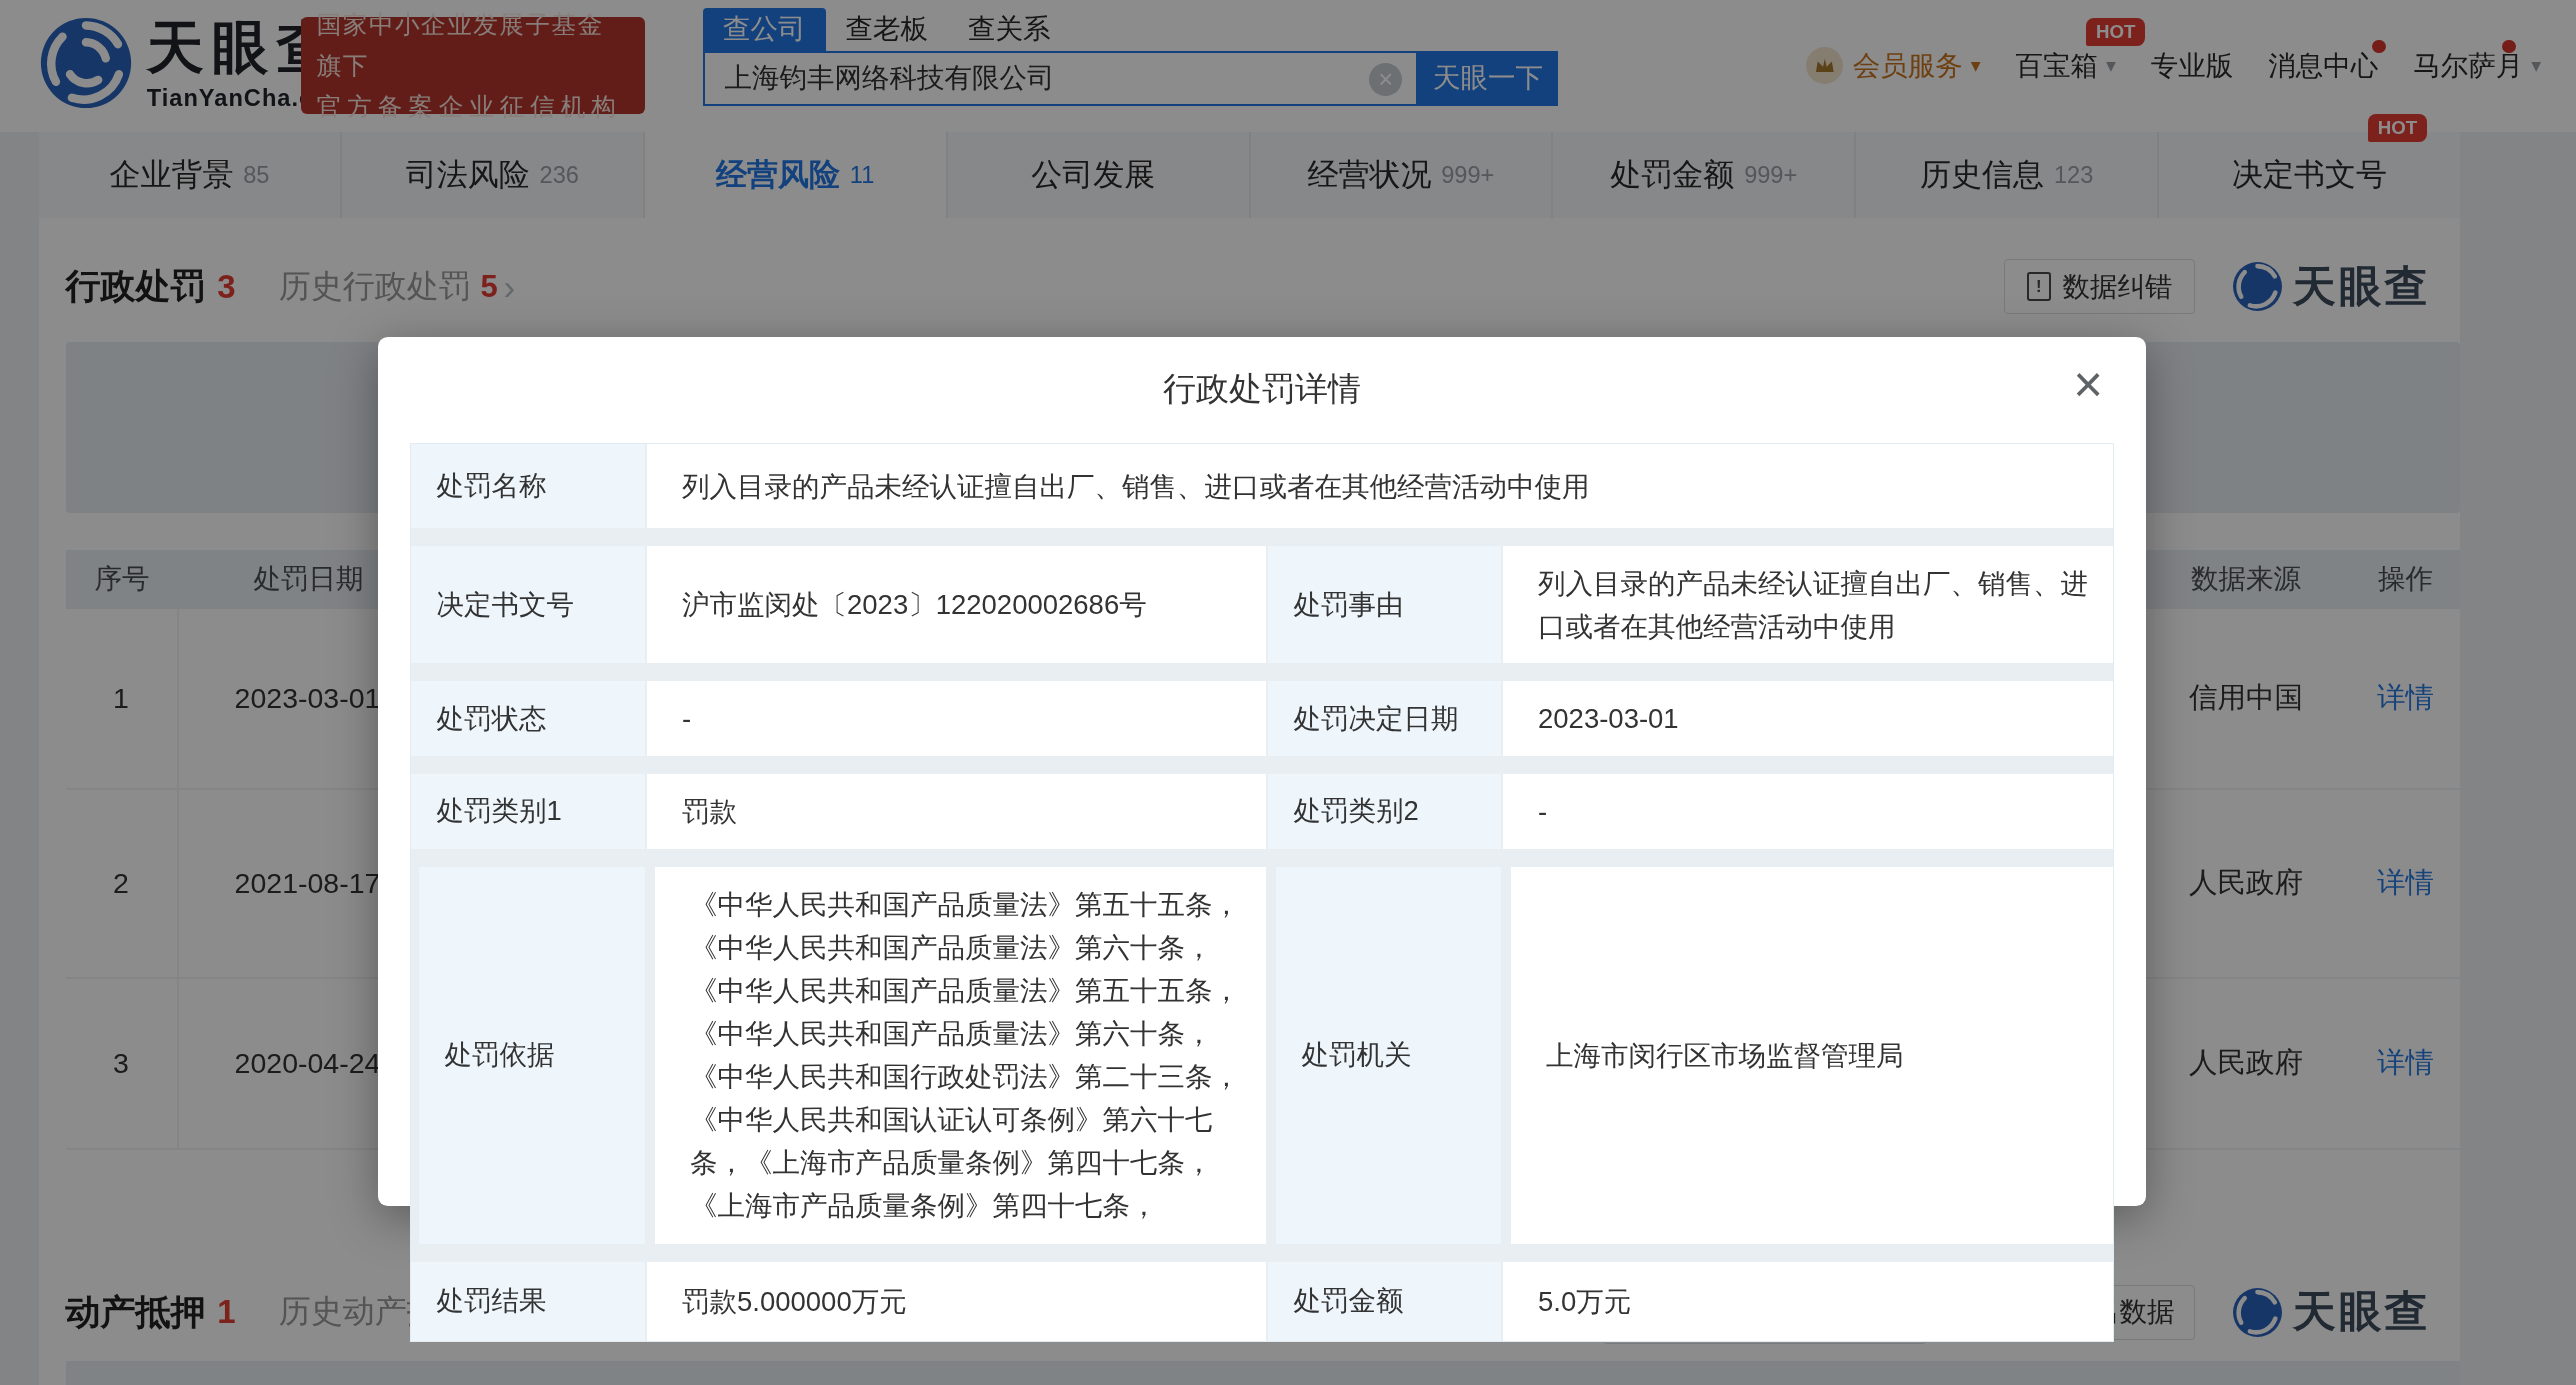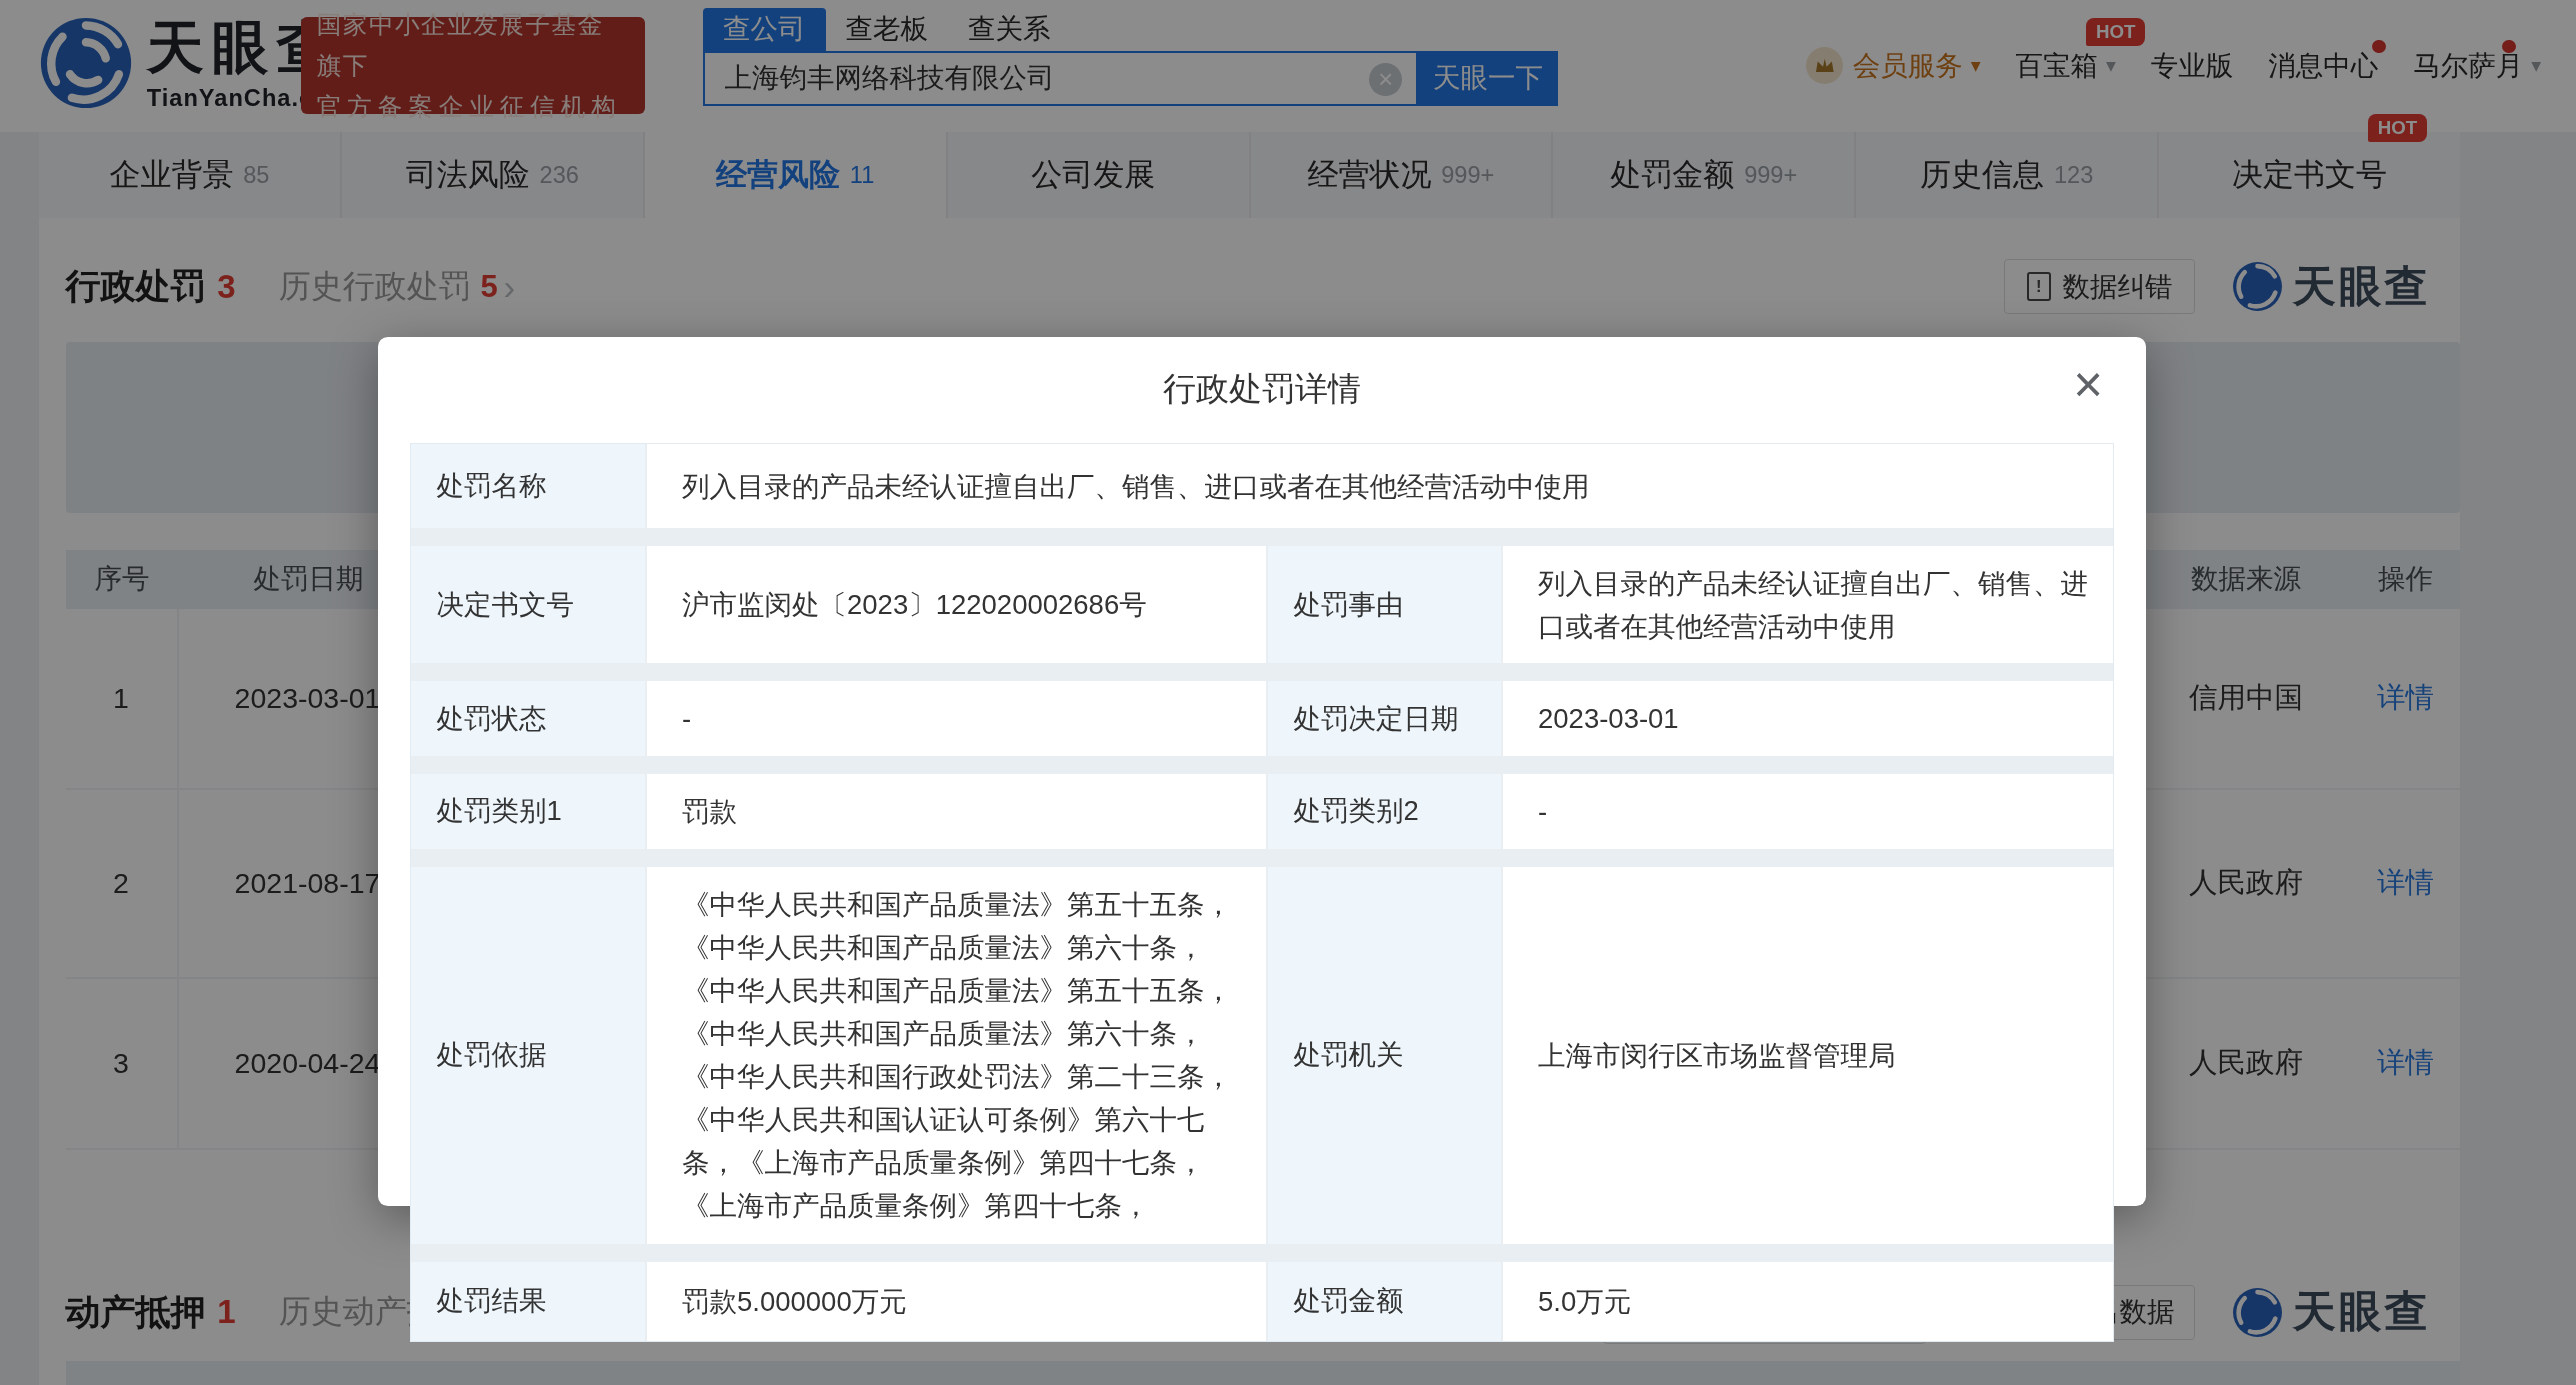--- a/index.html
+++ b/index.html
@@ -94,21 +94,21 @@
     box-shadow:0 11.8px 47px rgba(0,0,0,0.35); z-index:20; }
   .modal-title { text-align:center; font-size:33px; color:#333; font-weight:500; padding-top:29.5px; }
   .modal-close { position:absolute; right:43px; top:17.7px; font-size:51px; font-weight:300; color:#5f6368; cursor:pointer; line-height:59px; }
   .mtable { position:absolute; left:32px; top:106px; width:1704px; border:1px solid #e2ebf2; background:#e9eef3;
     display:flex; flex-direction:column; gap:18px; }
   .mrow { display:grid; grid-template-columns:234px 619px 233px 1fr; gap:2px; background:#e9eef3; }
   .mrow.span .mval { grid-column:2 / 5; }
   .mlabel { background:#eef6fc; display:flex; align-items:center; padding-left:25.5px; font-size:27.5px; color:#333; }
   .mval { background:#fff; display:flex; align-items:center; padding:15.7px 23.6px 15.7px 35px; font-size:27.5px; color:#333; line-height:43px; }
   .h87 { min-height:84px; } .h117 { min-height:113px; } .h77 { min-height:74px; } .h78 { min-height:75px; }
-  .h386 { min-height:377px; } .h82 { min-height:79px; }
+  .h386 { min-height:377px;margin-left:8px; } .h82 { min-height:79px; }
 </style>
 </head>
 <body>
 
 <div class="page">
 
   <div class="header">
     <div class="logo-wrap">
       <svg class="logo-circle" viewBox="0 0 100 100">
         <circle cx="50" cy="50" r="48" fill="#2a63bd"></circle>

